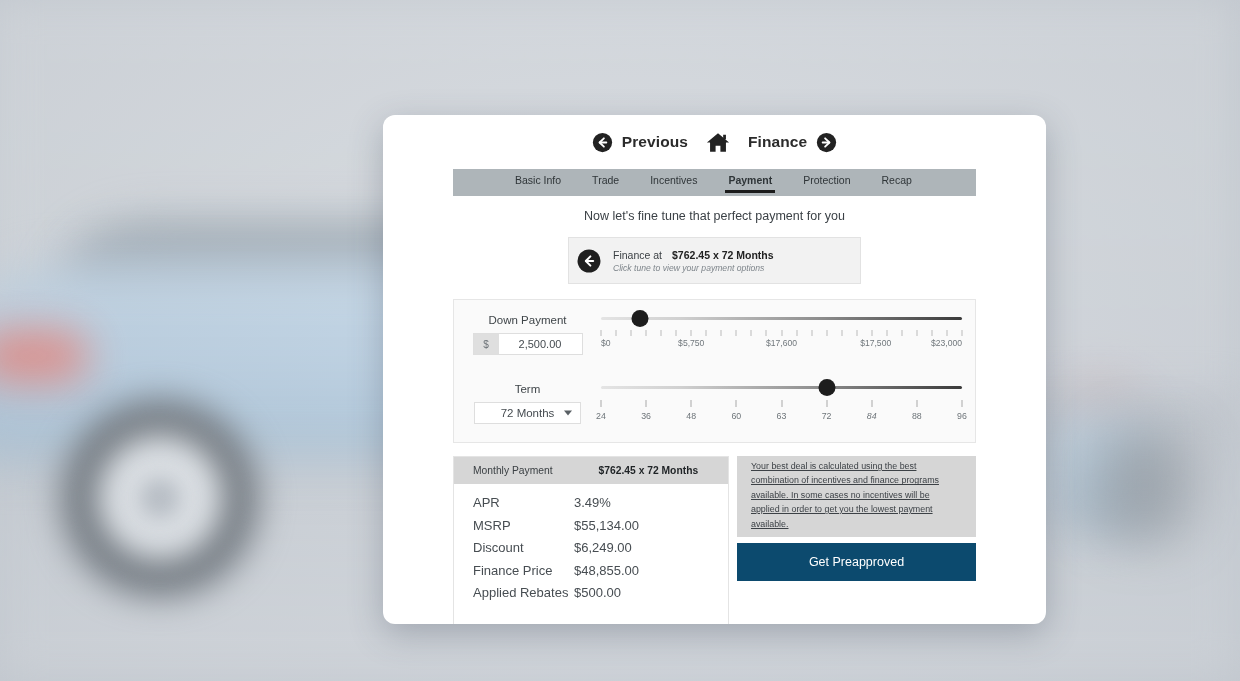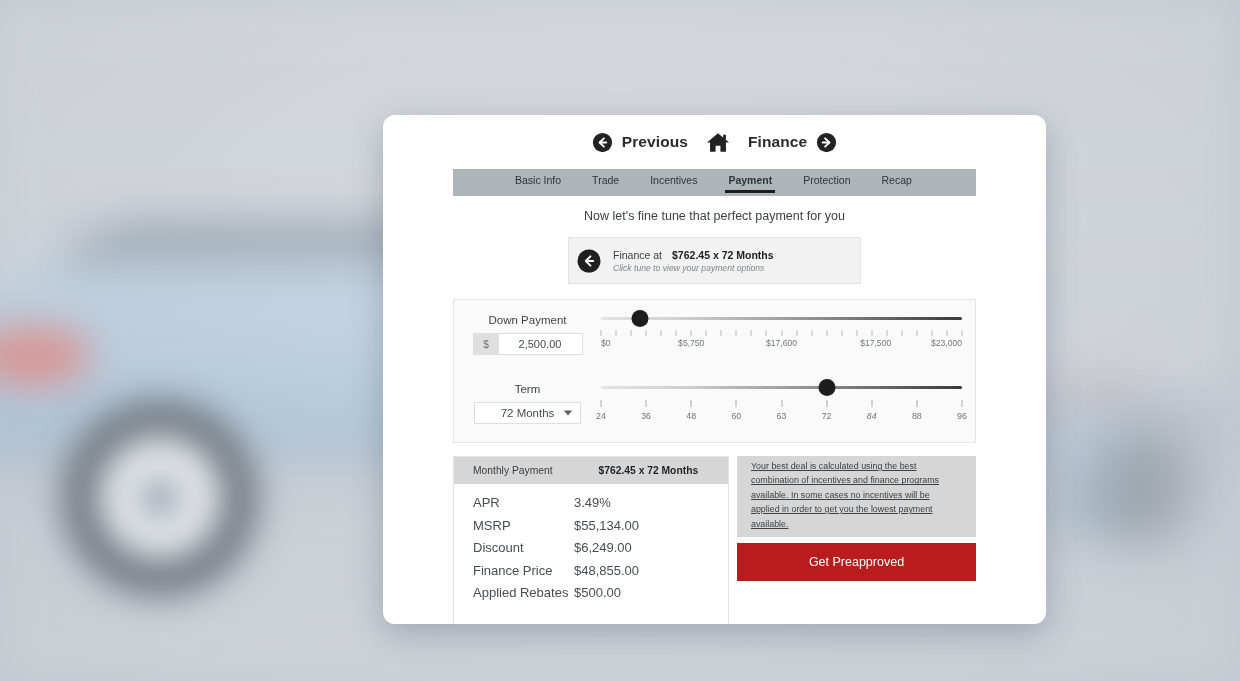--- a/index.html
+++ b/index.html
@@ -463,16 +463,16 @@
             <span class="v">$500.00</span>
           </div>
         </div>
       <div class="details-wrap">
         <span class="details">Details</span>
       </div>
     </div>
 
     <div class="rightcol">
       <div class="infobox">Your best deal is calculated using the best combination of incentives and finance programs available. In some cases no incentives will be applied in order to get you the lowest payment available.</div>
-      <div class="cta" style="background: #b91c1c;">Get Preapproved</div>
+      <div class="cta" style="background: #0c4a6e;">Get Preapproved</div>
     </div>
   </div>
 </div>
 
 </body></html>

